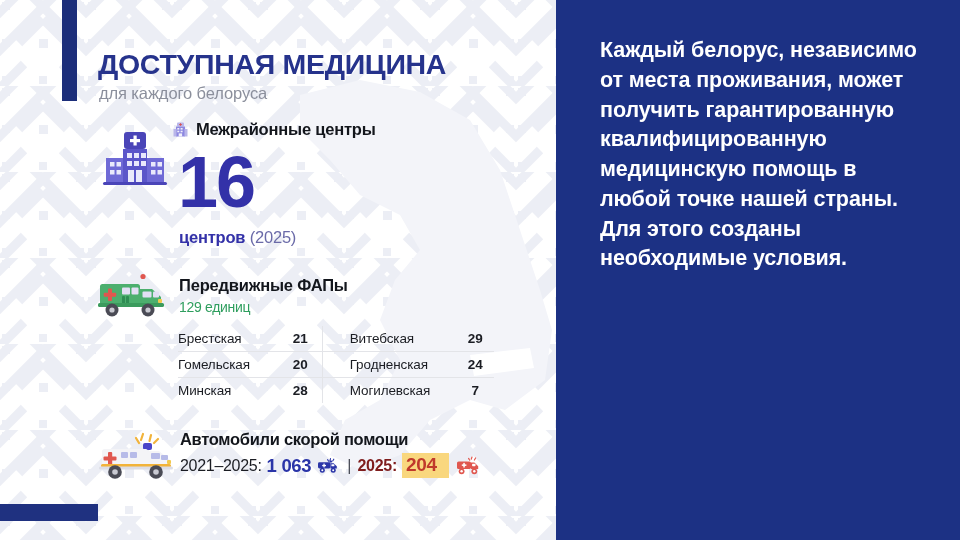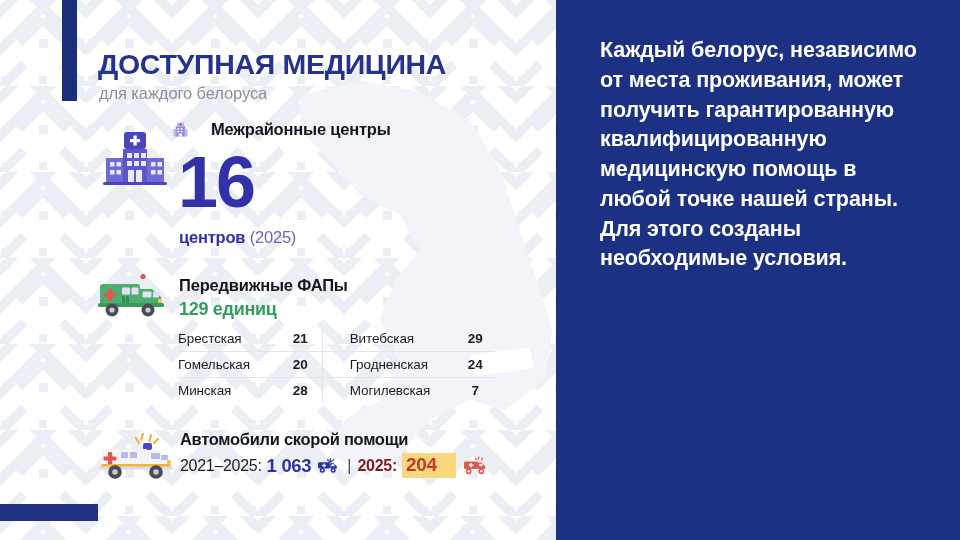--- a/index.html
+++ b/index.html
@@ -104,21 +104,21 @@
     top: 120px;
     width: 72px;
     height: 72px;
   }
   .centers-title {
     position: absolute;
     left: 172px;
     top: 120px;
     display: flex;
     align-items: center;
-    gap: 22px;
+    gap: 7px;
     white-space: nowrap;
   }
   .centers-title .label {
     color: #13161c;
     font-size: 16.5px;
     font-weight: bold;
     letter-spacing: -0.2px;
   }
   .centers-bignum {
     position: absolute;
@@ -163,22 +163,22 @@
     font-size: 16.5px;
     font-weight: bold;
     letter-spacing: -0.2px;
     white-space: nowrap;
   }
   .fap-units {
     position: absolute;
     left: 179px;
     top: 299px;
     color: #2f9e5e;
-    font-size: 18px;
-    font-weight: bold;
+    font-size: 14px;
+    font-weight: normal;
     letter-spacing: -0.3px;
     white-space: nowrap;
   }
 
   
   .region-table {
     position: absolute;
     left: 178px;
     top: 326px;
     width: 316px;
@@ -242,21 +242,21 @@
     color: #4a4d57;
     margin: 0 6px 0 8px;
     font-weight: normal;
   }
   .amb-stats .year2 { color: #7f1d1d; font-weight: bold; letter-spacing: -0.3px;}
   .amb-stats .hl {
     background: #f9d77e;
     color: #c0392b;
     font-weight: bold;
     font-size: 19px;
-    padding: 1px 19px 2px 4px;
+    padding: 1px 12px 2px 4px;
     margin-left: 5px;
     letter-spacing: -0.3px;
   }
   .amb-stats .mini-icon { margin-left: 6px; display:inline-flex; align-items:center;}
 </style>
 </head>
 <body>
 
 <div id="slide">
 

